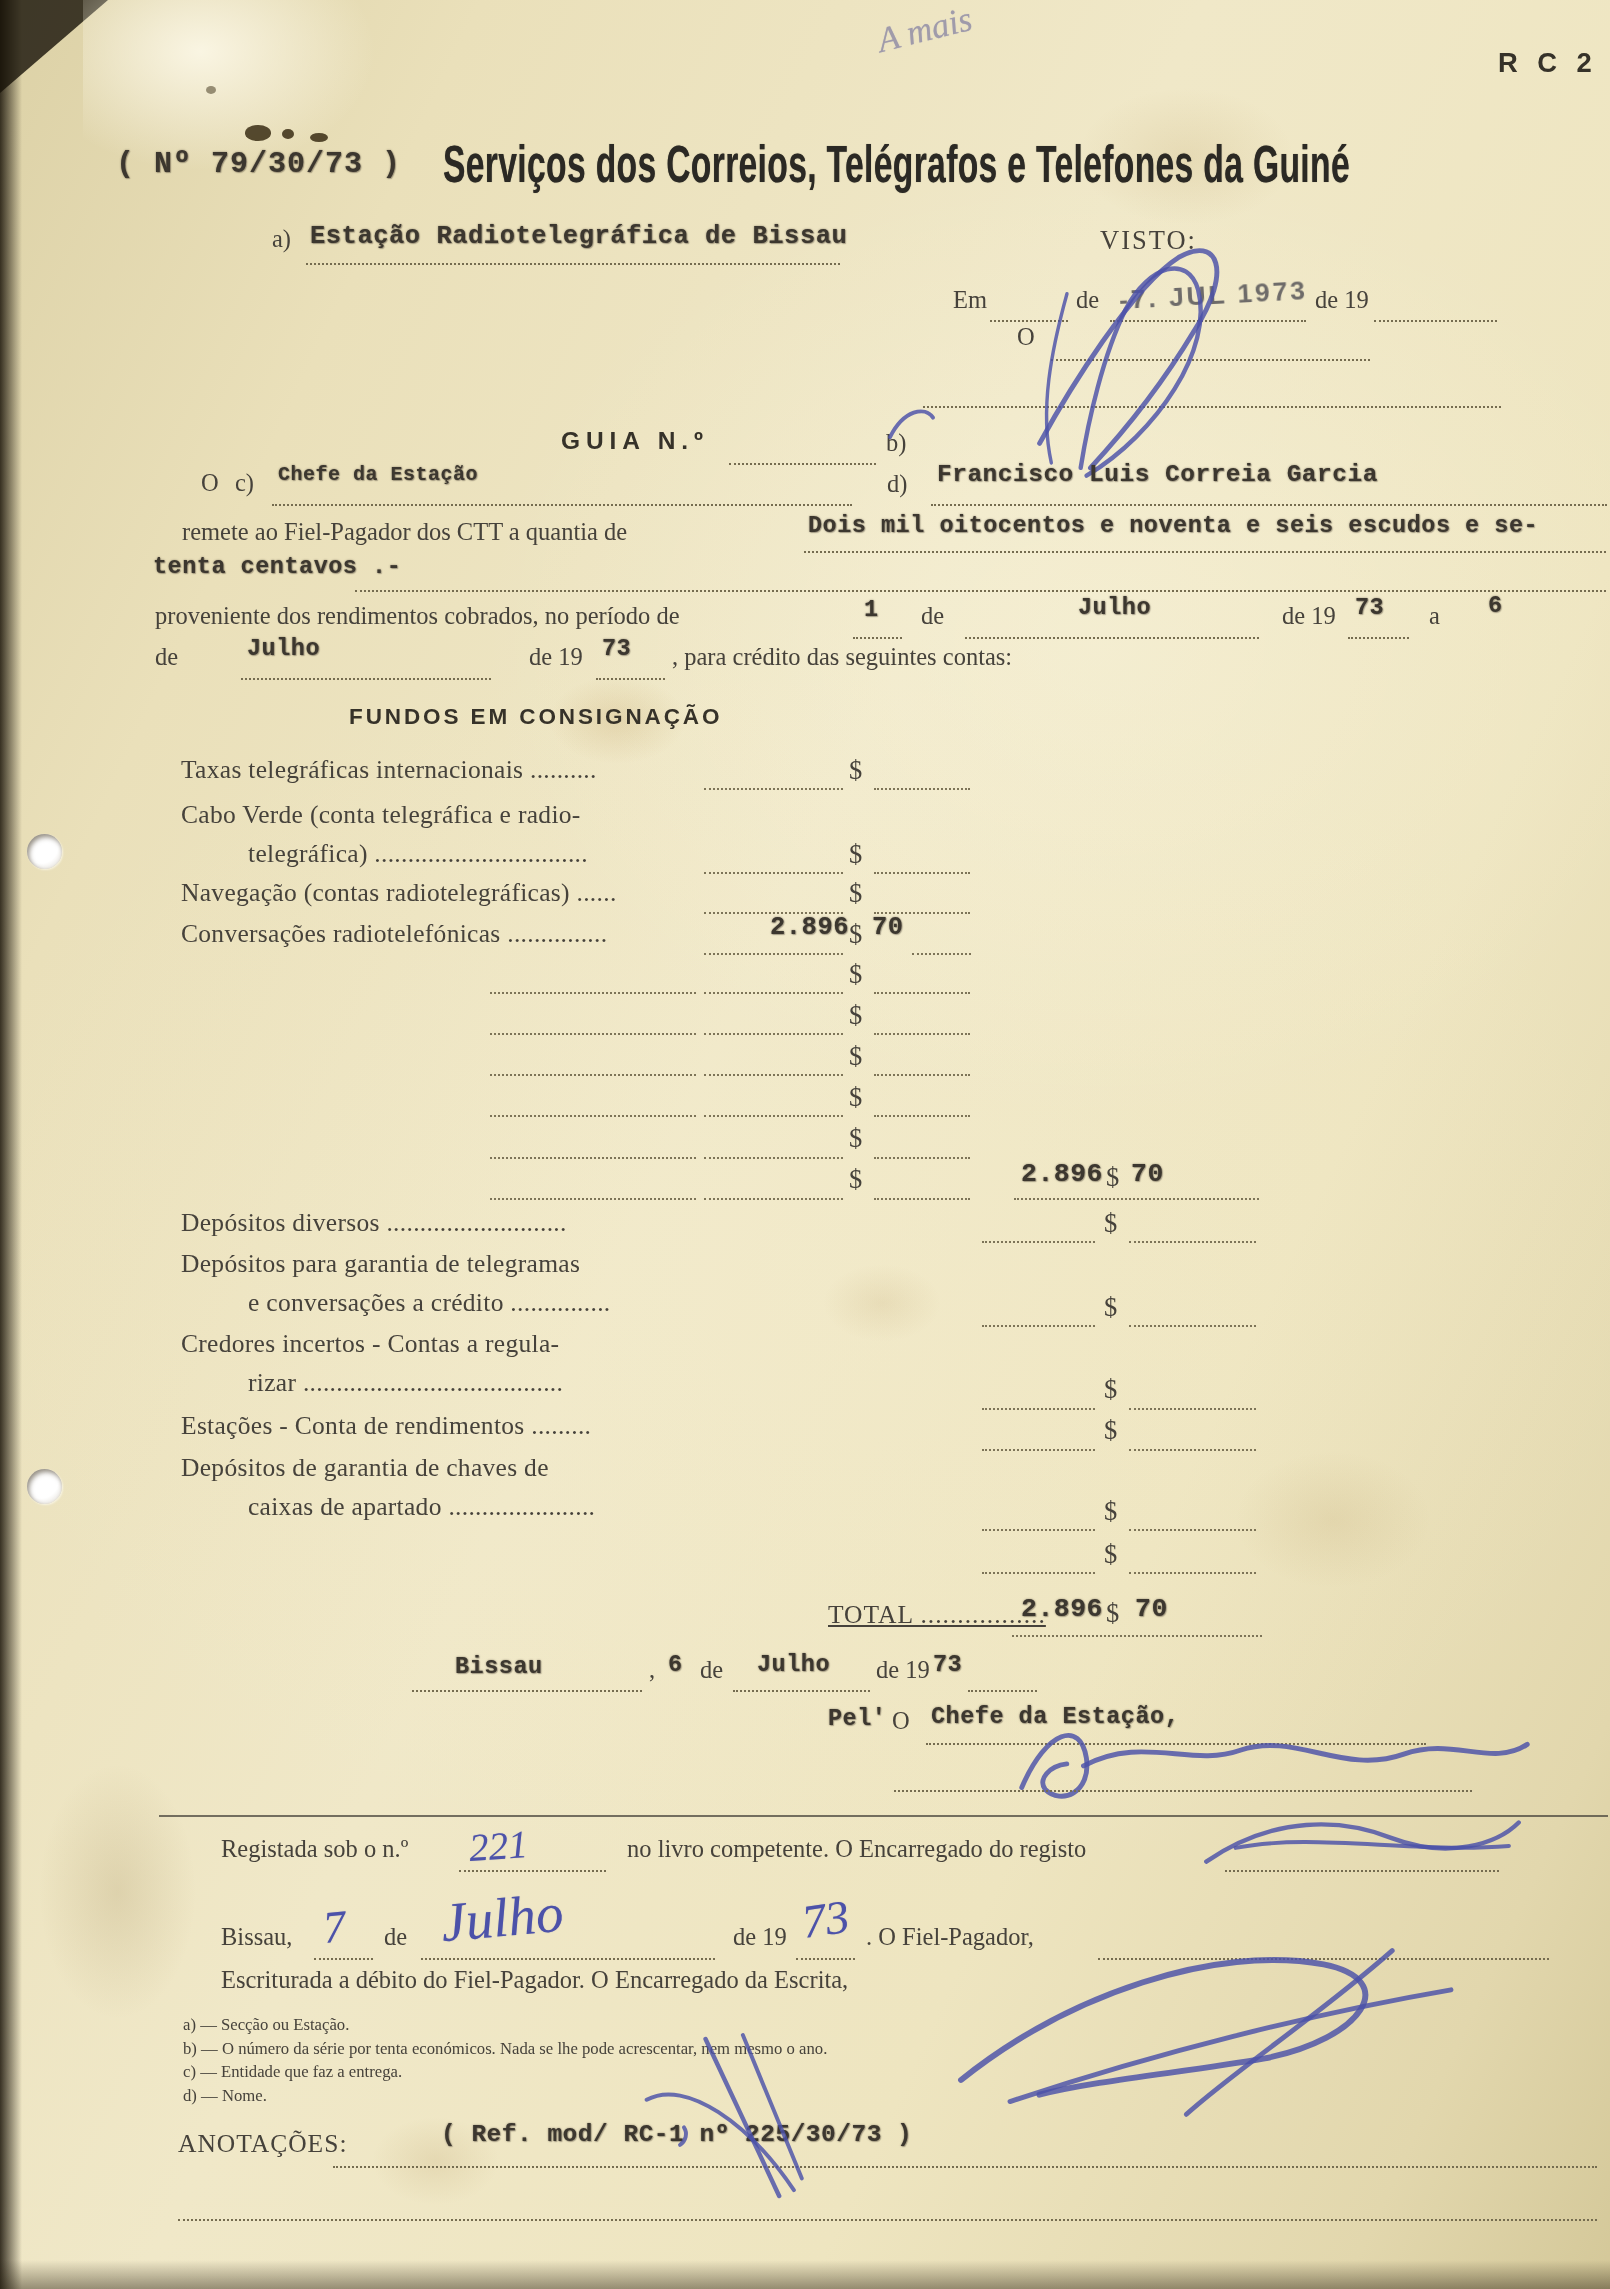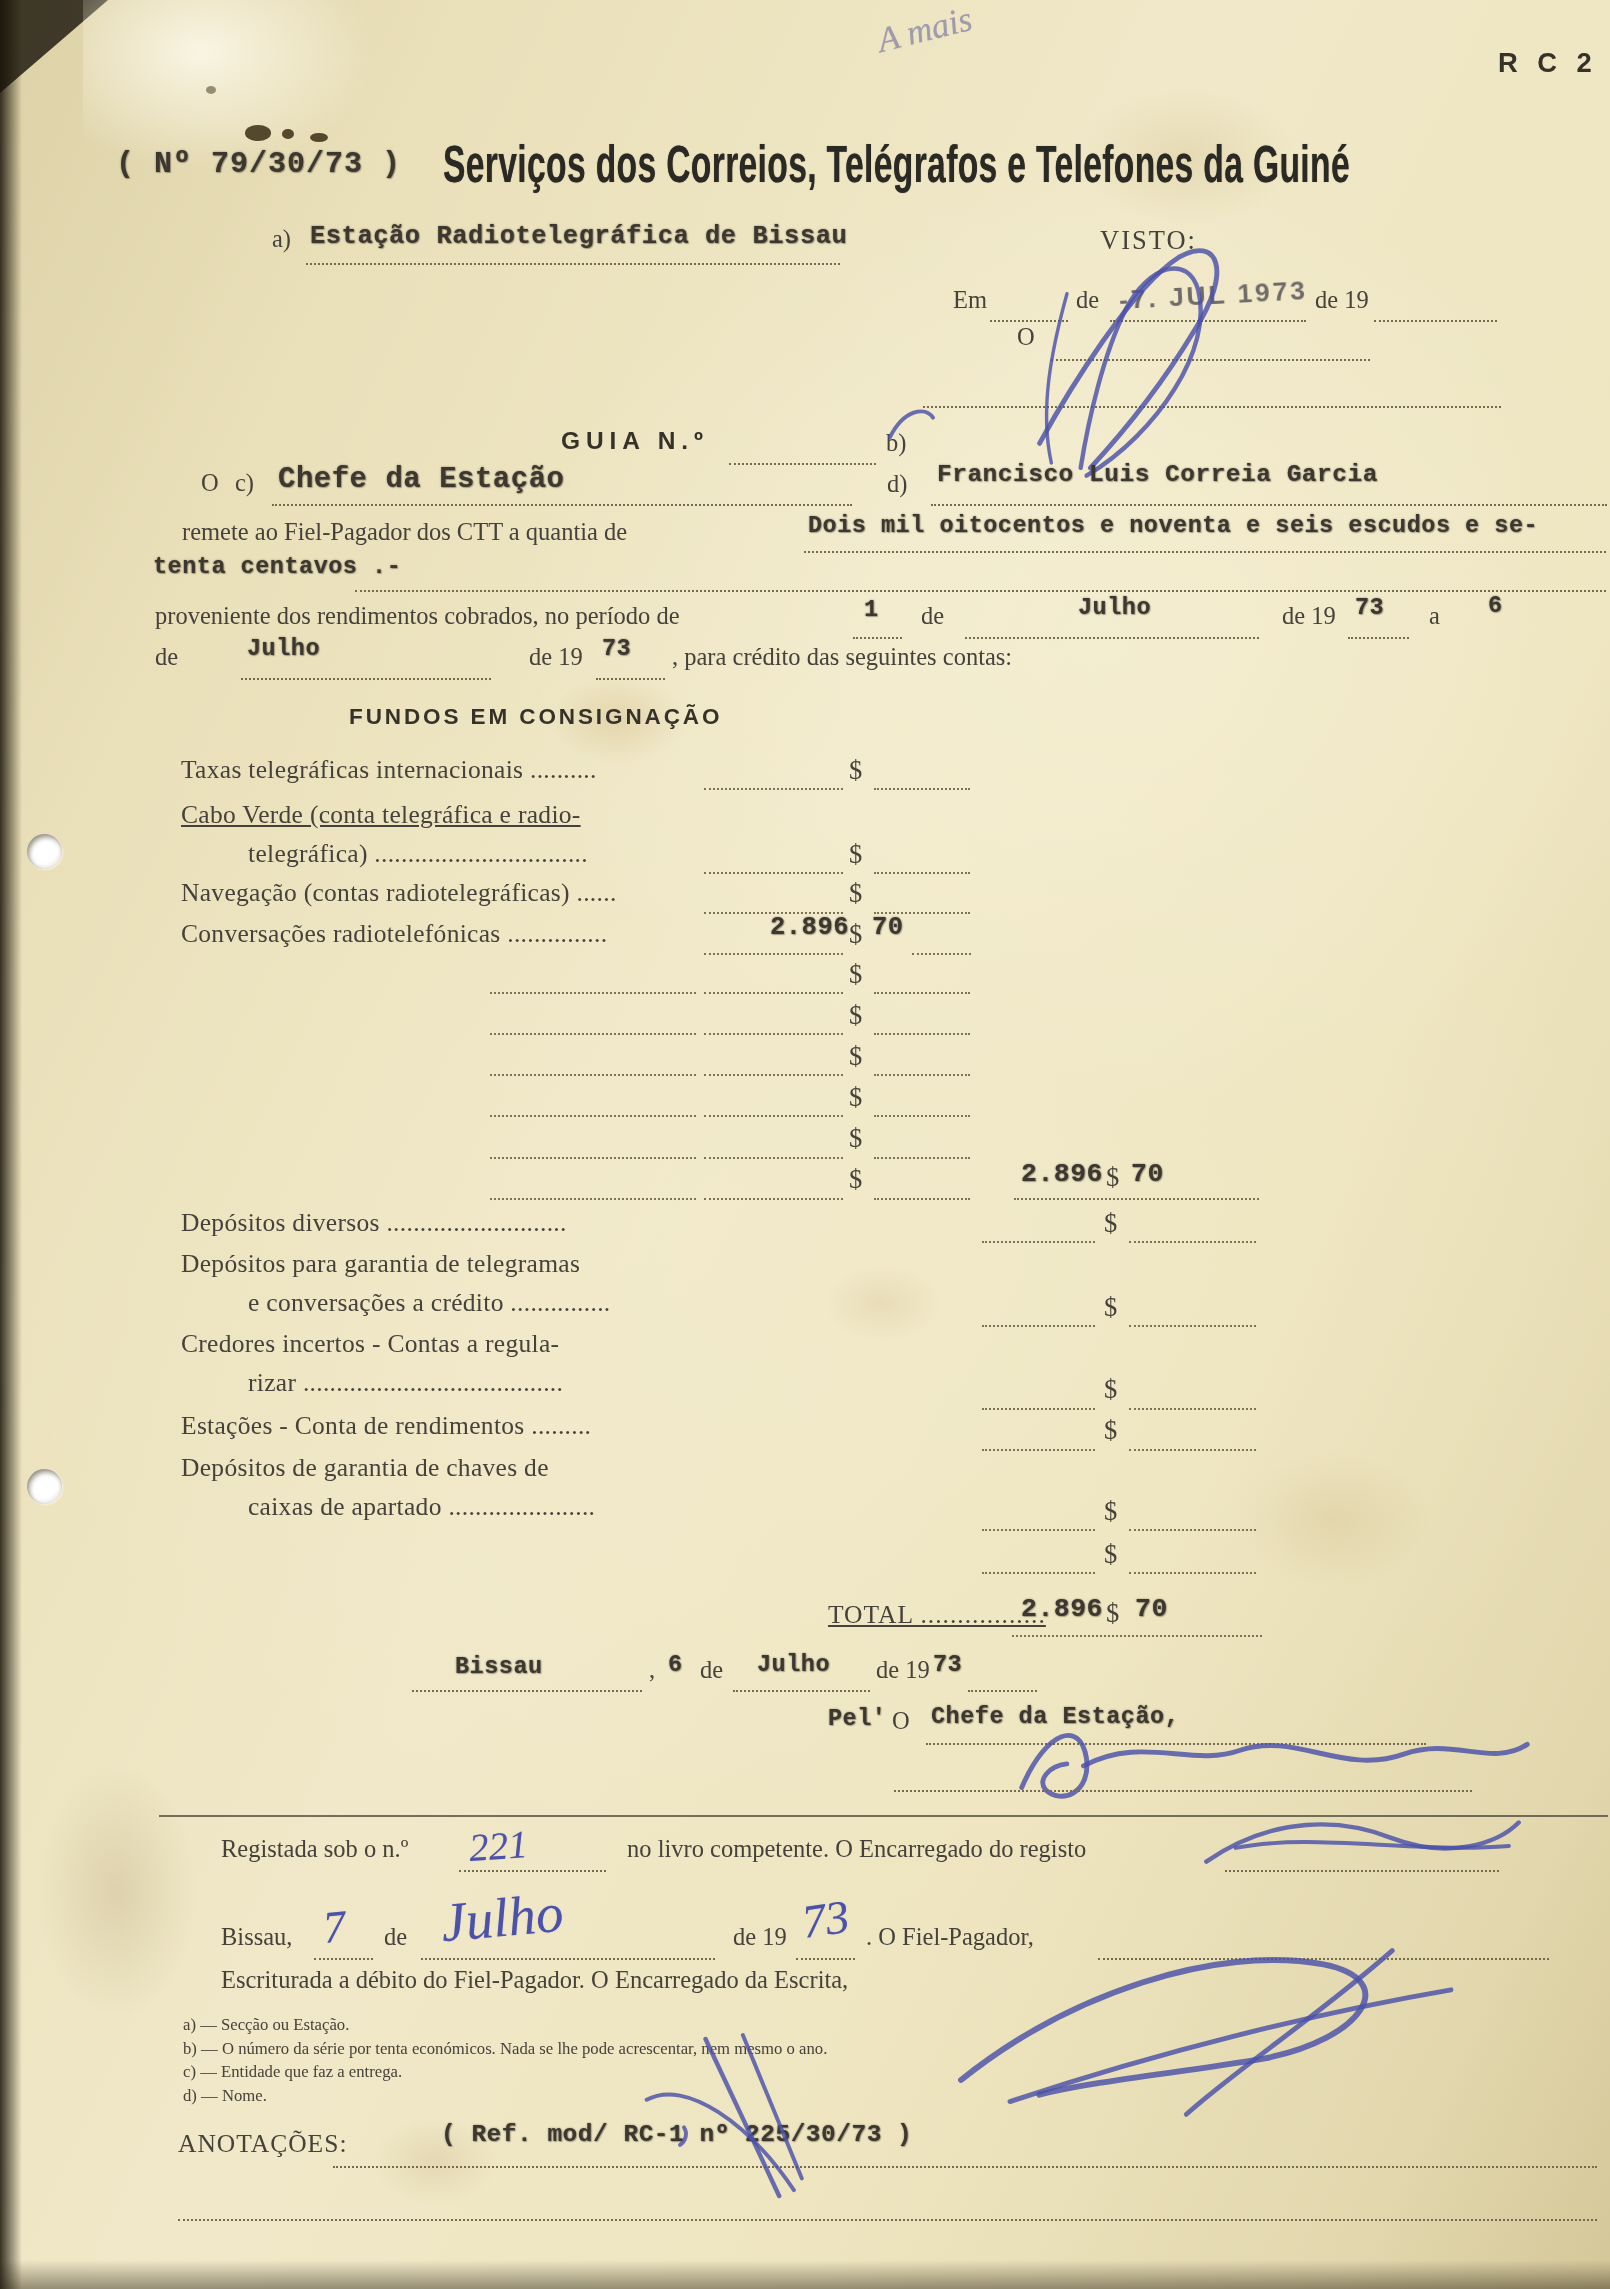--- a/index.html
+++ b/index.html
@@ -92,21 +92,21 @@
 
   <div class="abs sansb" style="left:561px;top:427px;font-size:24.5px;letter-spacing:5.9px;">GUIA N.º</div>
   <div class="abs dots" style="left:729px;top:461px;width:147px;"></div>
   <div class="abs serif" style="left:886px;top:429px;">b)</div>
   <svg class="abs ink" style="left:878px;top:400px;" width="69" height="44" viewBox="0 0 70 45">
     <path d="M 12 38 C 26 10, 48 6, 56 18" stroke-width="4"></path>
   </svg>
 
   <div class="abs serif" style="left:201px;top:469px;">O</div>
   <div class="abs serif" style="left:235px;top:469px;">c)</div>
-  <div class="abs typed" style="left:278px;top:463px;font-size:29px;">Chefe da Estação</div>
+  <div class="abs typed" style="left:278px;top:463px;font-size:20px;">Chefe da Estação</div>
   <div class="abs dots" style="left:272px;top:502px;width:580px;"></div>
   <div class="abs serif" style="left:887px;top:470px;">d)</div>
   <div class="abs typed" style="left:937px;top:461px;font-size:24.5px;">Francisco Luis Correia Garcia</div>
   <div class="abs dots" style="left:931px;top:502px;width:676px;"></div>
 
   <div class="abs serif" style="left:182px;top:518px;">remete ao Fiel-Pagador dos CTT a quantia de</div>
   <div class="abs typed" style="left:808px;top:512px;">Dois mil oitocentos e noventa e seis escudos e se-</div>
   <div class="abs dots" style="left:804px;top:549px;width:802px;"></div>
   <div class="abs typed" style="left:153px;top:553px;">tenta centavos .-</div>
   <div class="abs dots" style="left:355px;top:588px;width:1251px;"></div>
@@ -130,21 +130,21 @@
   <div class="abs dots" style="left:596px;top:676px;width:69px;"></div>
   <div class="abs serif" style="left:672px;top:643px;">, para crédito das seguintes contas:</div>
 
   <div class="abs sansb" style="left:349px;top:704px;font-size:22.5px;letter-spacing:2.9px;">FUNDOS EM CONSIGNAÇÃO</div>
 
   <div class="abs serif item" style="left:181px;top:755px;">Taxas telegráficas internacionais ..........</div>
   <div class="abs dots2" style="left:704px;top:786px;width:139px;"></div>
   <span class="abs cur" style="left:849px;top:755px;">$</span>
   <div class="abs dots2" style="left:874px;top:786px;width:96px;"></div>
 
-  <div class="abs serif item" style="left:181px;top:800px;text-decoration:underline;">Cabo Verde (conta telegráfica e radio-</div>
+  <div class="abs serif item" style="left:181px;top:800px;">Cabo Verde (conta telegráfica e radio-</div>
   <div class="abs serif item" style="left:248px;top:839px;">telegráfica) ................................</div>
   <div class="abs dots2" style="left:704px;top:870px;width:139px;"></div>
   <span class="abs cur" style="left:849px;top:839px;">$</span>
   <div class="abs dots2" style="left:874px;top:870px;width:96px;"></div>
 
   <div class="abs serif item" style="left:181px;top:878px;">Navegação (contas radiotelegráficas) ......</div>
   <div class="abs dots2" style="left:704px;top:910px;width:139px;"></div>
   <span class="abs cur" style="left:849px;top:878px;">$</span>
   <div class="abs dots2" style="left:874px;top:910px;width:96px;"></div>
 

